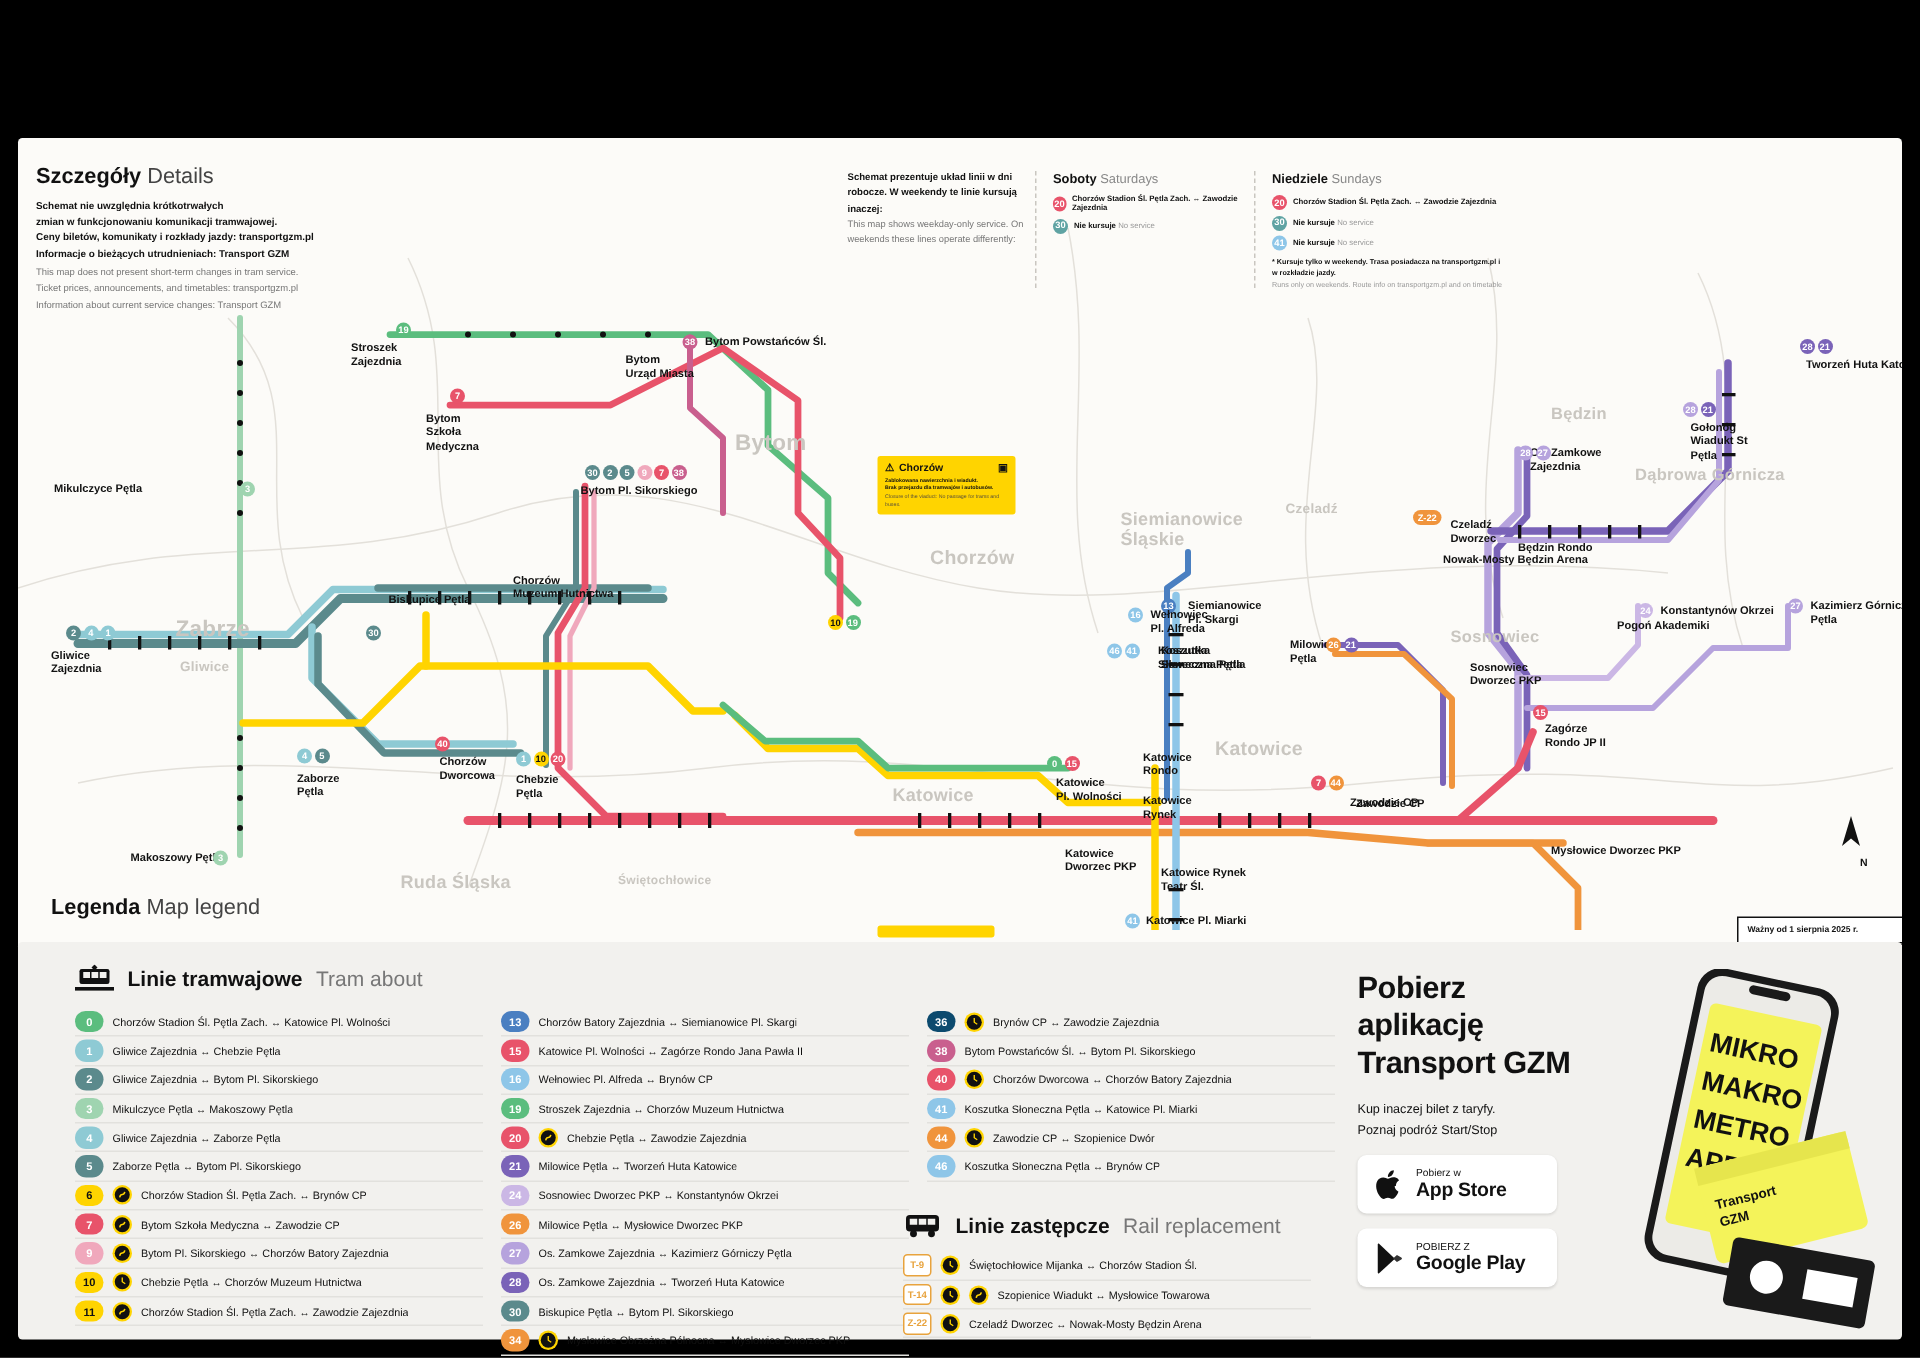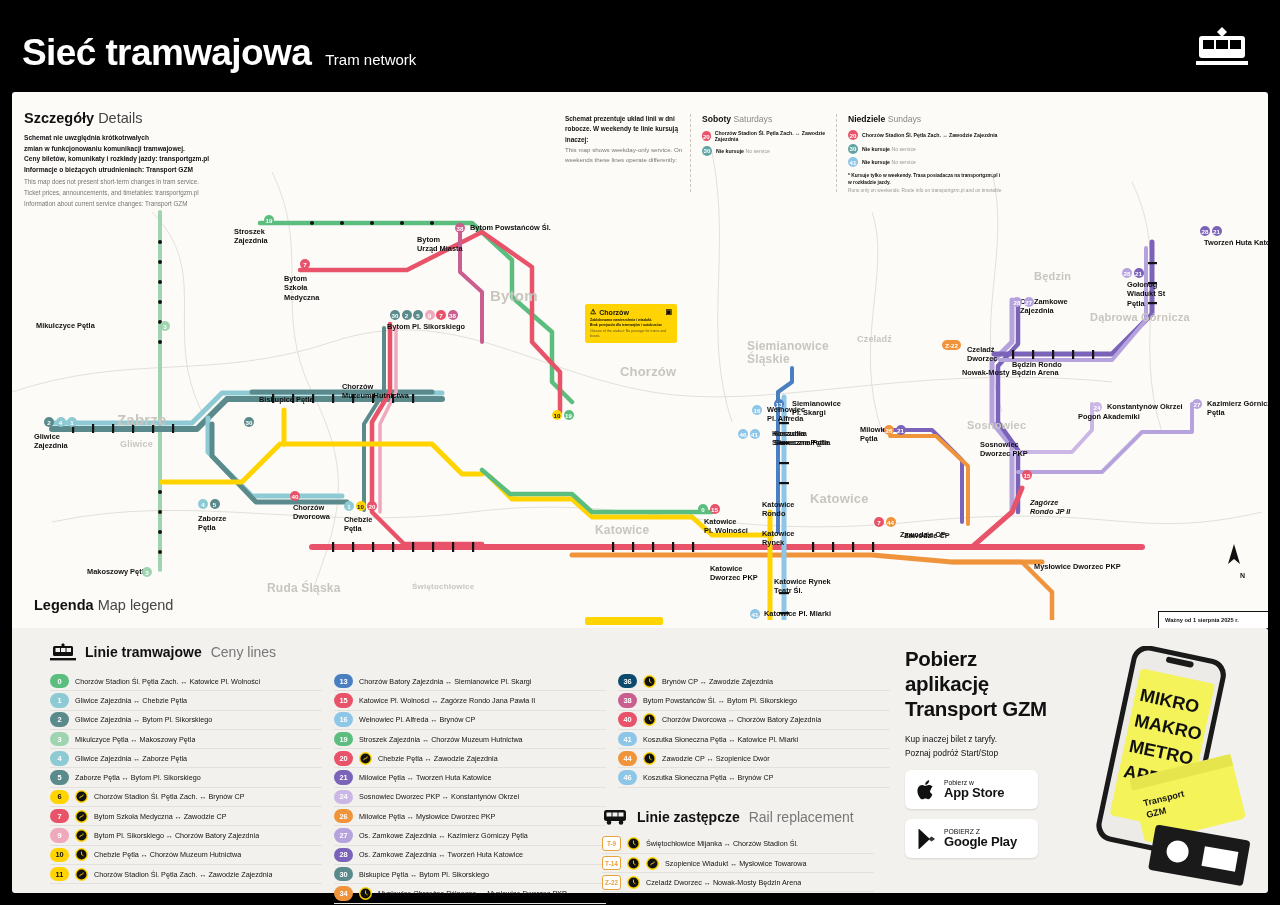--- a/index.html
+++ b/index.html
@@ -110,34 +110,20 @@
   .store-t1 { font-size: 6.8px; color: #111; line-height: 1.1; }
   .store-t2 { font-size: 13px; font-weight: 700; color: #111; line-height: 1.15; letter-spacing: -0.2px; }
 
   .phone-art { position: absolute; right: 10px; top: 18px; width: 180px; height: 240px; }
 </style>
 </head>
 <body>
 
 <div class="page">
 
-  <div class="header">
-    <div class="title-wrap">
-      <div class="title-main">Sieć tramwajowa</div>
-      <div class="title-sub">Tram network</div>
-    </div>
-    <svg class="hdr-icon" viewBox="0 0 64 44">
-      <rect x="9" y="10" width="46" height="22" rx="3" fill="#fff"></rect>
-      <rect x="13" y="14" width="11" height="9" fill="#000"></rect>
-      <rect x="26" y="14" width="12" height="9" fill="#000"></rect>
-      <rect x="40" y="14" width="11" height="9" fill="#000"></rect>
-      <rect x="6" y="35" width="52" height="4" fill="#fff"></rect>
-      <path d="M32 1 L37 6 L32 11 L27 6 Z" fill="#fff"></path>
-    </svg>
-  </div>
 
   <div class="map-panel">
     <svg class="map-canvas" viewBox="0 0 1256 528" preserveAspectRatio="none">
       <defs>
         <g id="dots"></g>
       </defs>
 
       <g stroke="#e3e0da" stroke-width="1" fill="none">
         <path d="M0 300 C 120 260, 200 290, 320 250 S 520 280, 640 300 S 900 270, 1100 290"></path>
         <path d="M40 430 C 180 400, 300 440, 460 420 S 700 450, 900 430 S 1120 450, 1250 420"></path>
@@ -495,21 +481,21 @@
         </div>
         <div class="term" style="left: 1095px; top: 310px;">Konstantynów Okrzei</div>
         <div style="position: absolute; display: flex; gap: 1.5px; left: 1080px; top: 310px;">
           <span class="lbadge" style="width: 10px; height: 10px; background: rgb(203, 183, 229); font-size: 6.2px; border-radius: 10px;">24</span>
         </div>
         <div class="term" style="left: 1195px; top: 307px;">Kazimierz Górniczy
 Pętla</div>
         <div style="position: absolute; display: flex; gap: 1.5px; left: 1180px; top: 307px;">
           <span class="lbadge" style="width: 10px; height: 10px; background: rgb(182, 163, 221); font-size: 6.2px; border-radius: 10px;">27</span>
         </div>
-        <div class="term" style="left: 1018px; top: 406px; font-style: italic;">Zagórze
+        <div class="term" style="left: 1018px; top: 389px;">Zagórze
 Rondo JP II</div>
         <div style="position: absolute; display: flex; gap: 1.5px; left: 1010px; top: 378px;">
           <span class="lbadge" style="width: 10px; height: 10px; background: rgb(232, 83, 106); font-size: 6.2px; border-radius: 10px;">15</span>
         </div>
         <div class="term" style="left: 1066px; top: 320px;">Pogoń Akademiki</div>
         <div class="term" style="left: 968px; top: 348px;">Sosnowiec
 Dworzec PKP</div>
         <div class="term" style="left: 955px; top: 253px;">Czeladź
 Dworzec</div>
         <div style="position: absolute; display: flex; gap: 1.5px; left: 930px; top: 248px;">
@@ -570,21 +556,21 @@
       <div class="sec-head">
         <svg class="ic" viewBox="0 0 26 18">
           <rect x="3" y="3" width="20" height="10" rx="1.5" fill="#111"></rect>
           <rect x="5.5" y="5" width="4.5" height="4" fill="#f2f1ee"></rect>
           <rect x="11" y="5" width="4.5" height="4" fill="#f2f1ee"></rect>
           <rect x="16.5" y="5" width="4.5" height="4" fill="#f2f1ee"></rect>
           <rect x="0" y="15" width="26" height="2.4" fill="#111"></rect>
           <path d="M13 0 L15 2 L13 4 L11 2 Z" fill="#111"></path>
         </svg>
         <span class="sec-h-pl">Linie tramwajowe</span>
-        <span class="sec-h-en">Ceny lines</span>
+        <span class="sec-h-en">Tram about</span>
       </div>
       <div class="cols" id="lines-cols">
           <div class="col">
             <div class="line-row">
               <span class="lnum" style="background: rgb(91, 189, 126);">0</span>
               <span class="lroute"><span>Chorzów Stadion Śl. Pętla Zach.</span><span class="arrow">↔</span><span>Katowice Pl. Wolności</span></span>
             </div>
             <div class="line-row">
               <span class="lnum" style="background: rgb(142, 202, 212);">1</span>
               <span class="lroute"><span>Gliwice Zajezdnia</span><span class="arrow">↔</span><span>Chebzie Pętla</span></span>

